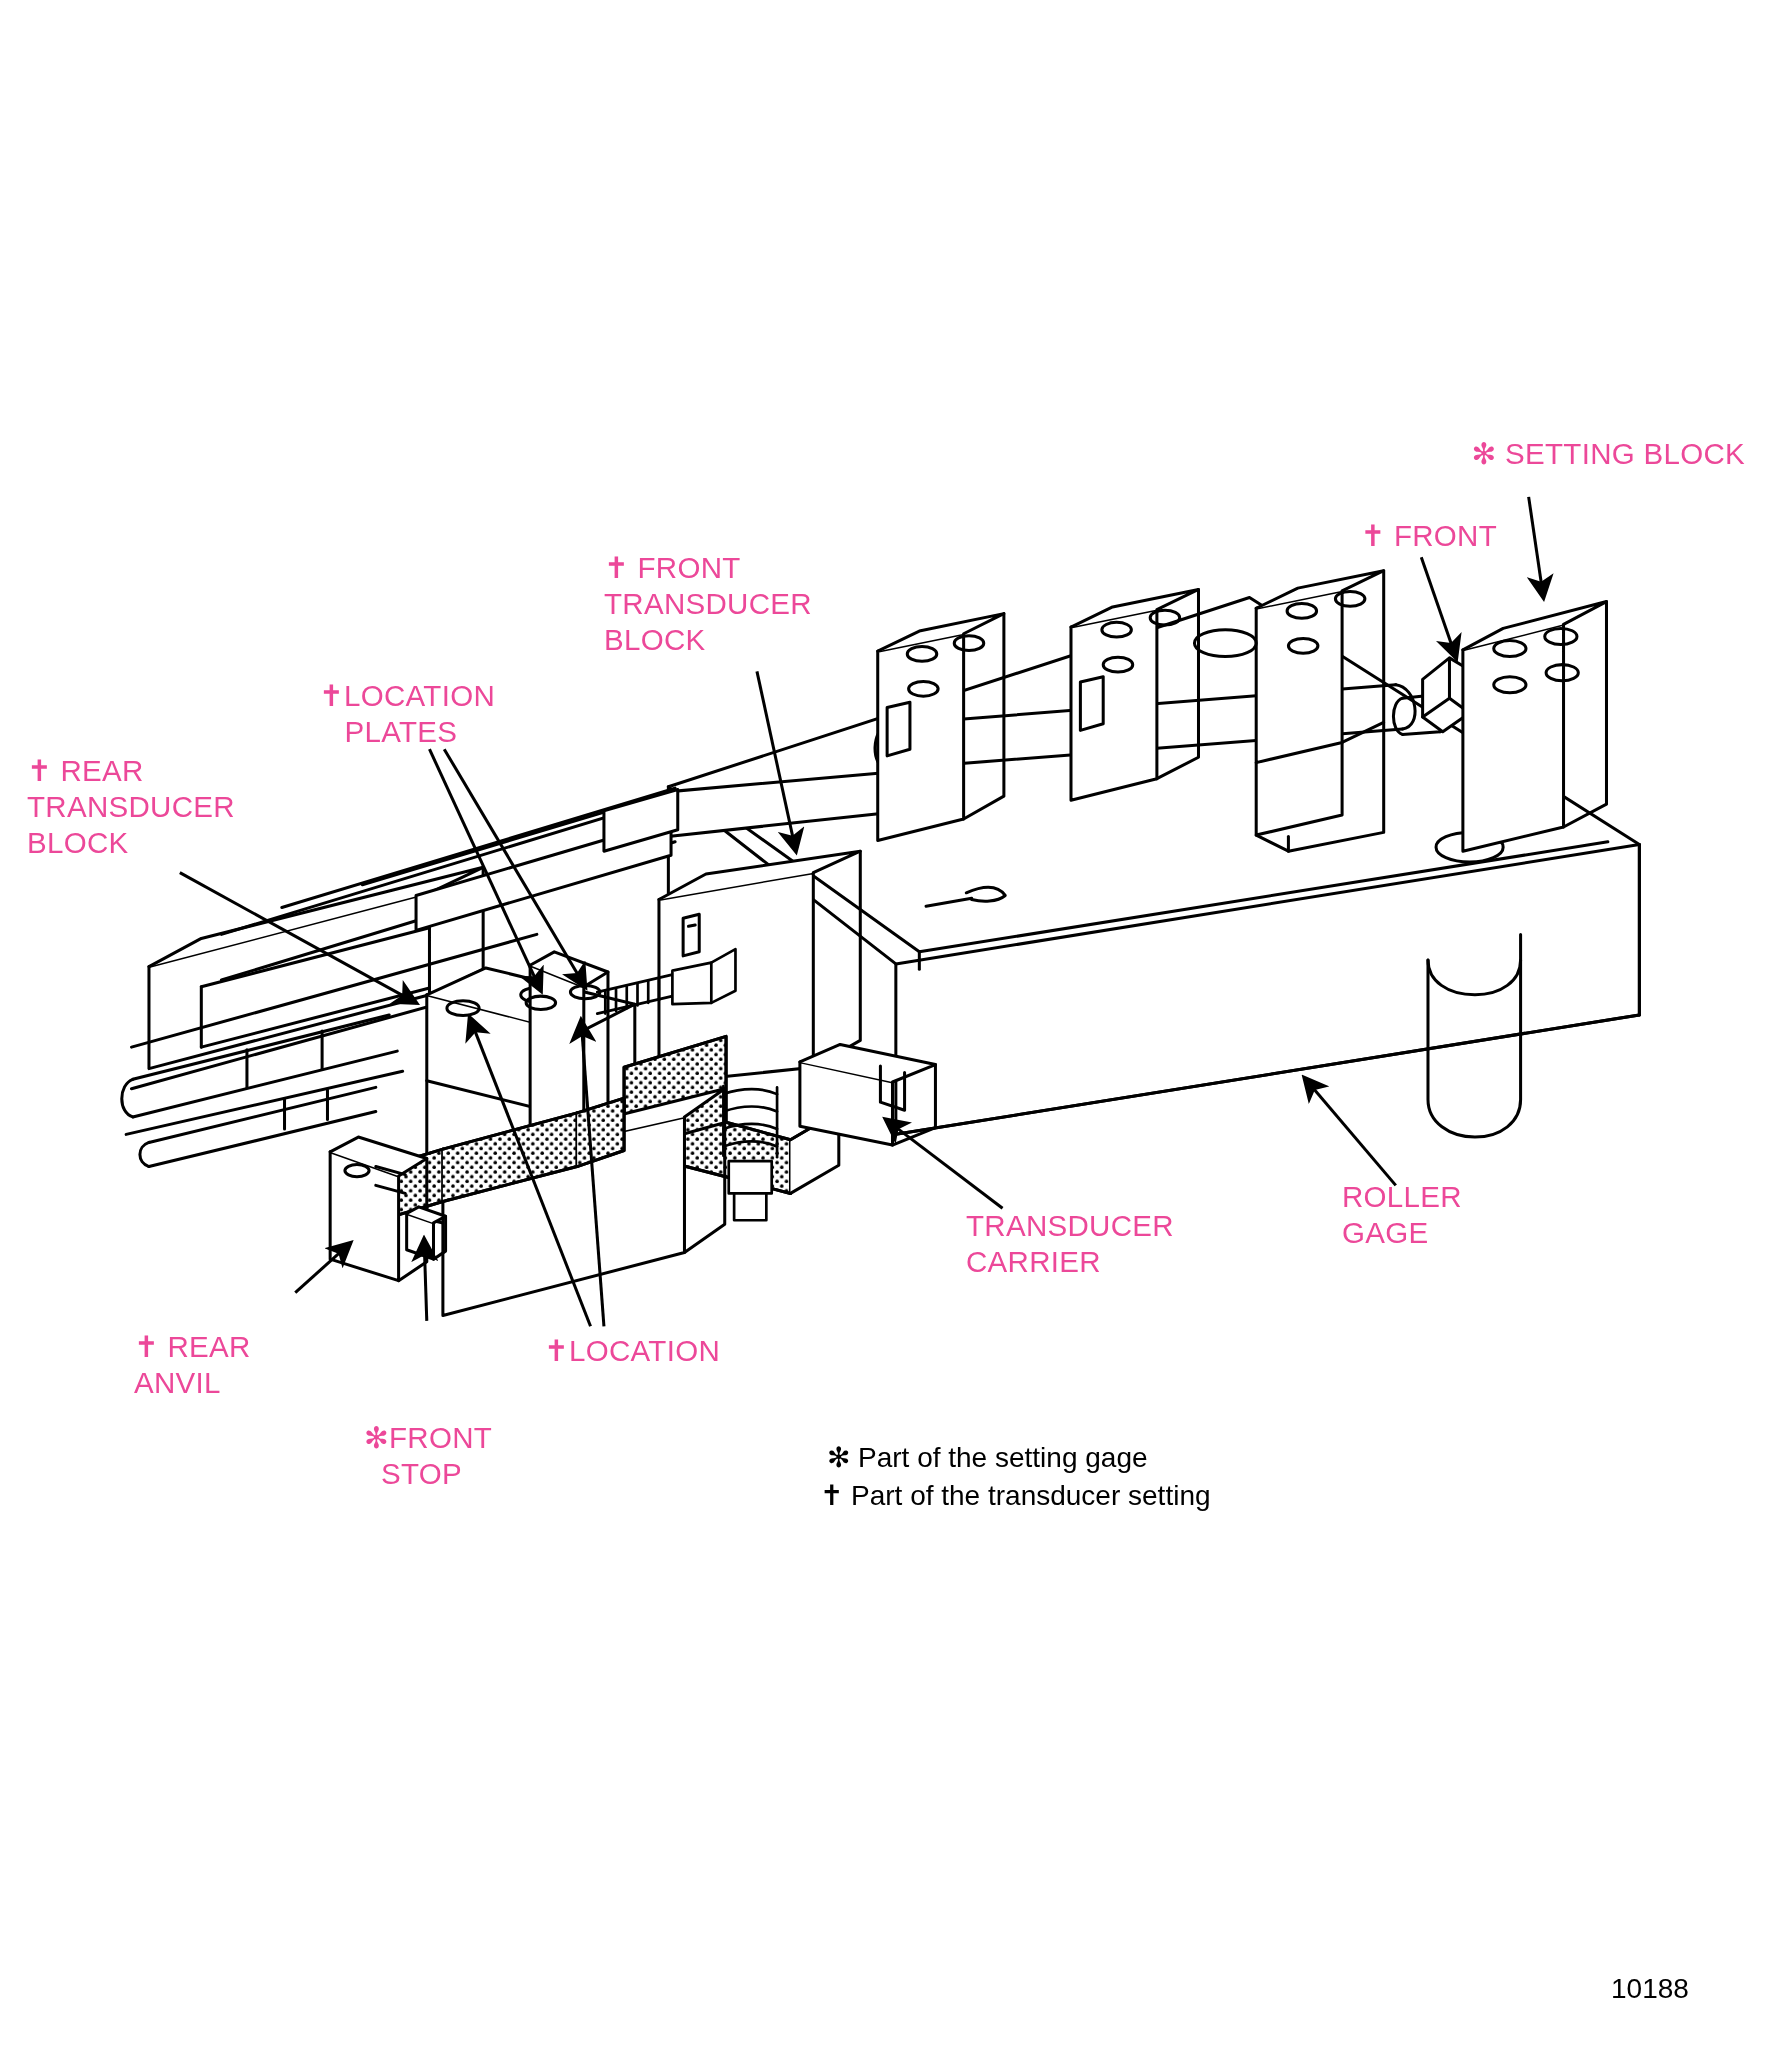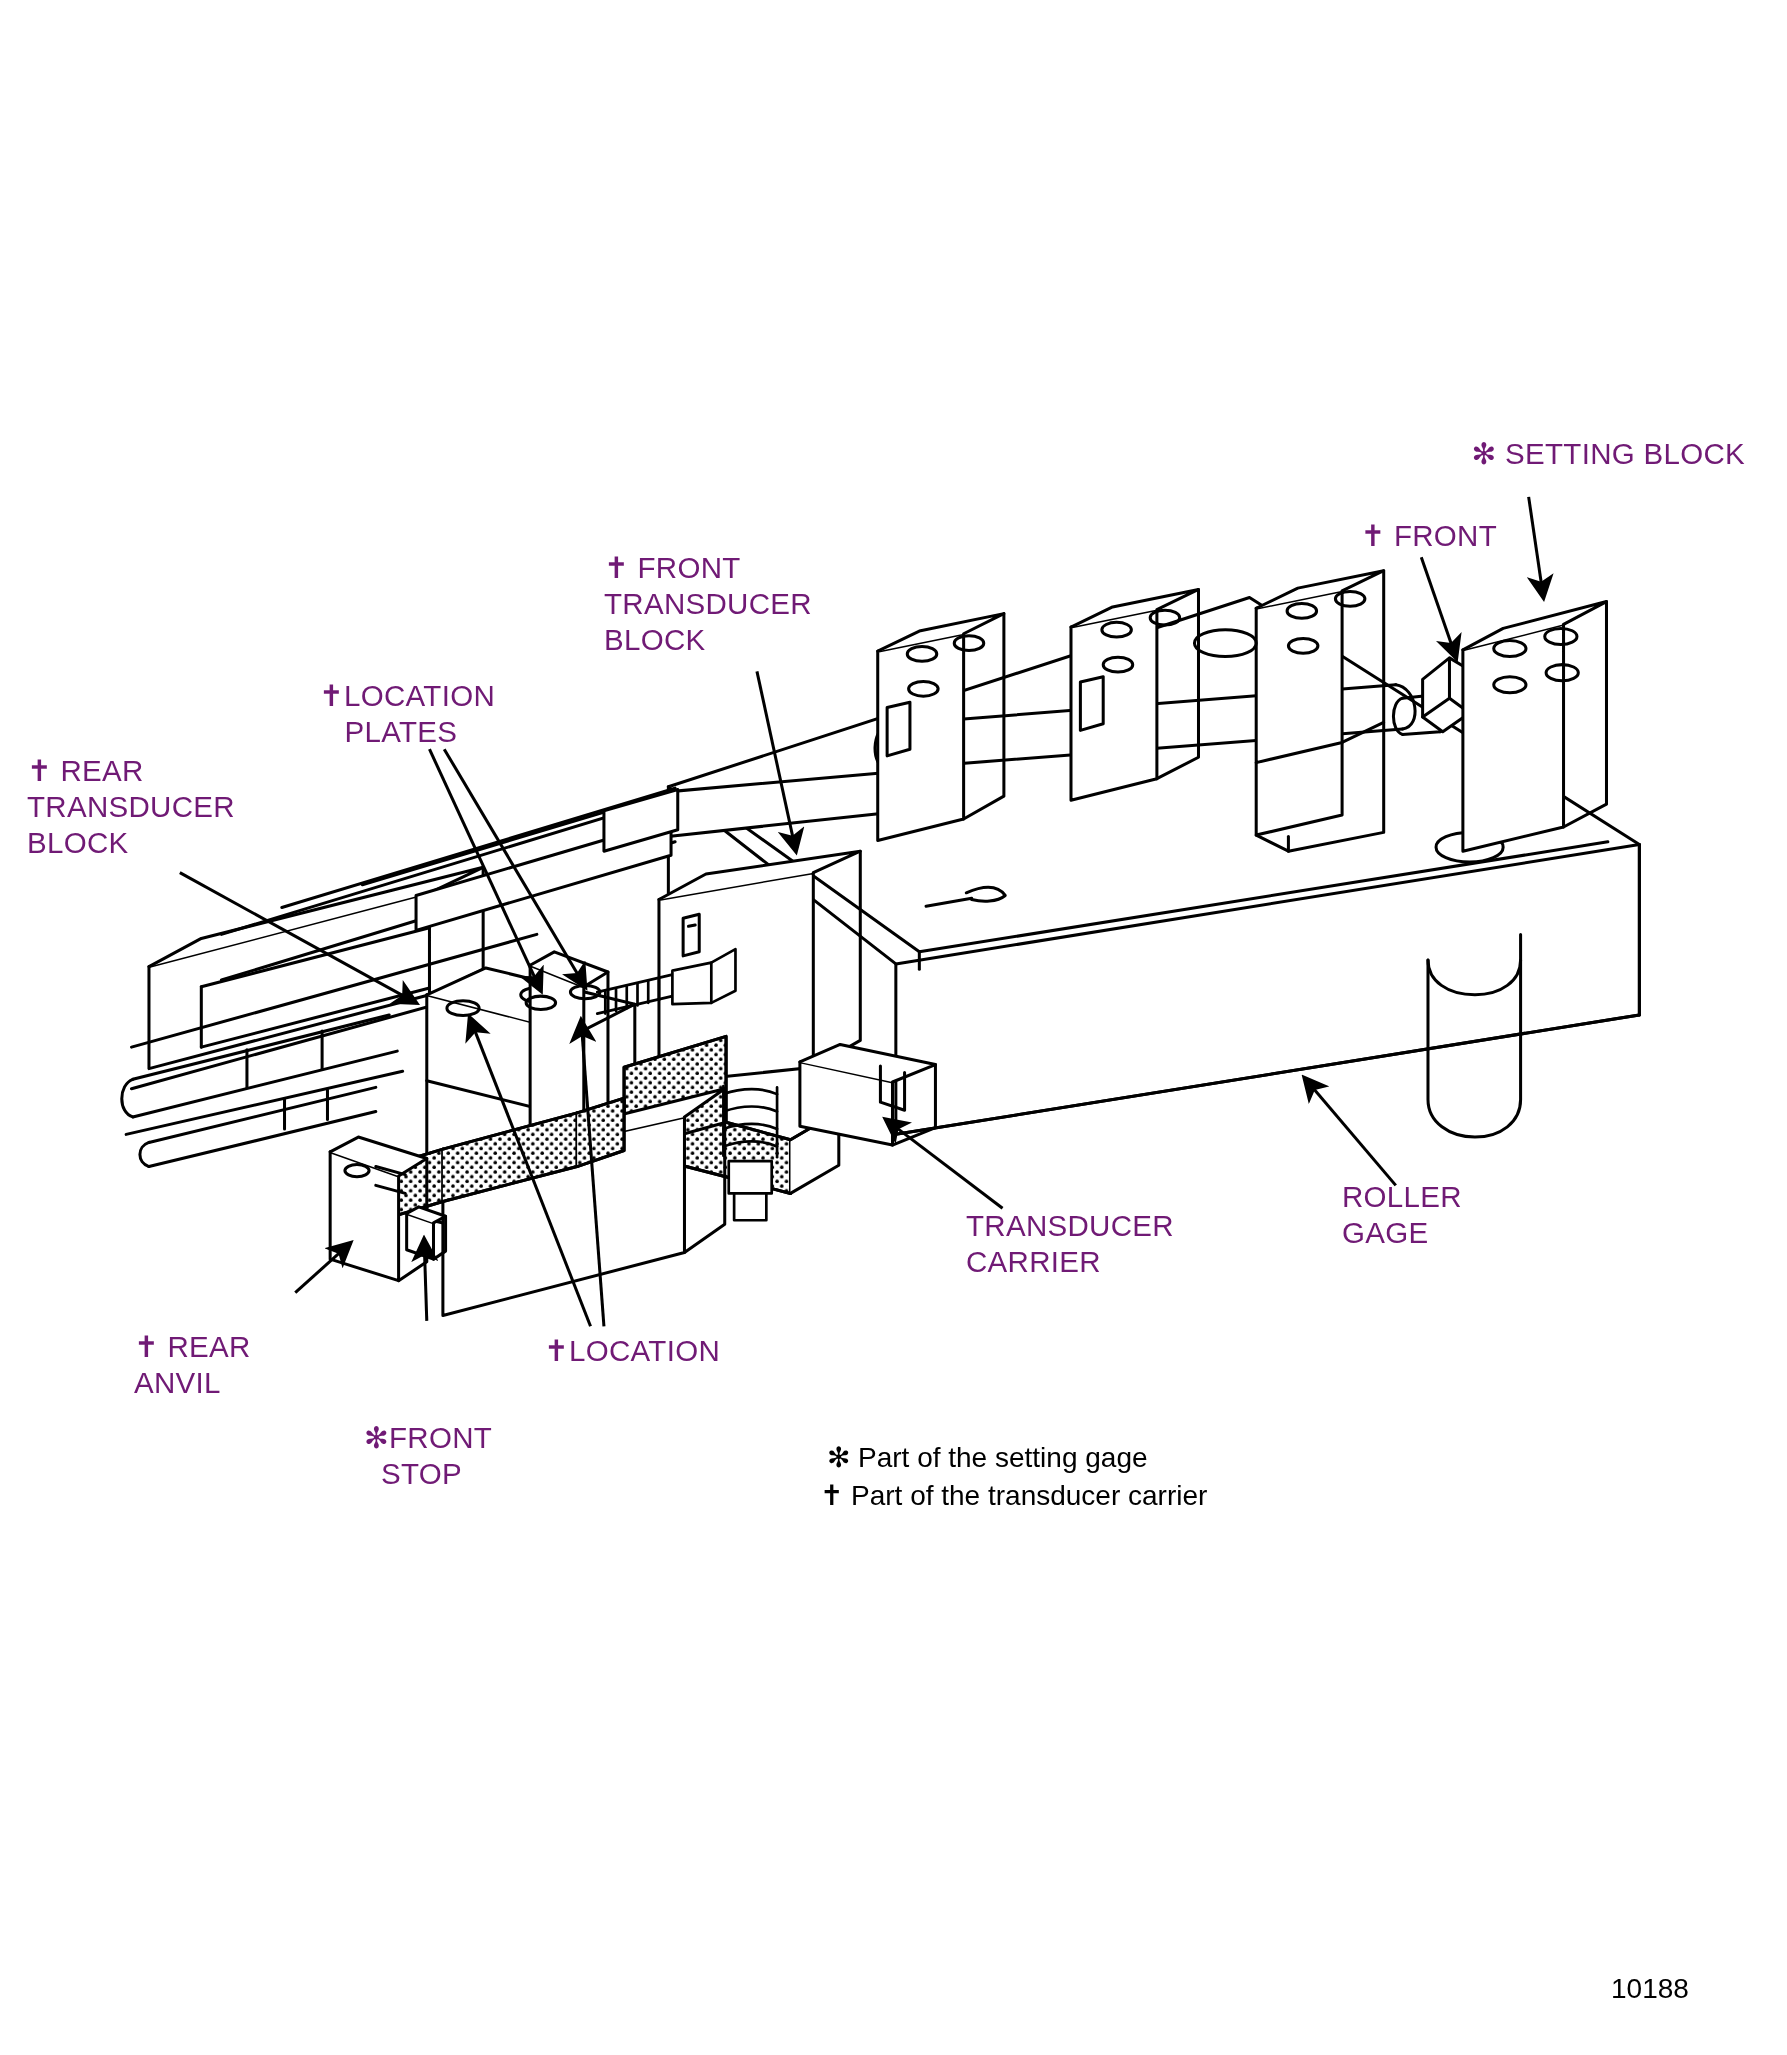--- a/index.html
+++ b/index.html
@@ -21,21 +21,21 @@
     top: 0;
     width: 1787px;
     height: 2056px;
   }
   .label {
     position: absolute;
     font-family: "Liberation Sans", sans-serif;
     font-size: 29.5px;
     line-height: 36px;
     letter-spacing: 0.3px;
-    color: #701a75;
+    color: #ec4899;
     white-space: pre;
   }
   .label.center { }
   .label.right { text-align: right; }
   .legend {
     position: absolute;
     font-family: "Liberation Sans", sans-serif;
     font-size: 28px;
     line-height: 38px;
     color: #000000;
@@ -317,16 +317,16 @@
 <div class="label" style="left:544px; top:1333px; width:322px;">✝LOCATION</div>
 
 <div class="label center" style="left:966px; top:1208px; width:282px;">TRANSDUCER
 CARRIER</div>
 
 <div class="label center" style="left:1342px; top:1179px; width:201px;">ROLLER
 GAGE</div>
 
 <div class="legend" style="left:827px; top:1439px;"><span class="sym">✻</span><span>Part of the setting gage</span></div>
 
-<div class="legend" style="left:820px; top:1477px;"><span class="sym">✝</span><span>Part of the transducer carrier</span></div>
+<div class="legend" style="left:820px; top:1477px;"><span class="sym">✝</span><span>Part of the transducer setting</span></div>
 
 <div class="figno" style="left:1611px; top:1973px;">10188</div>
 
 
 </body></html>

